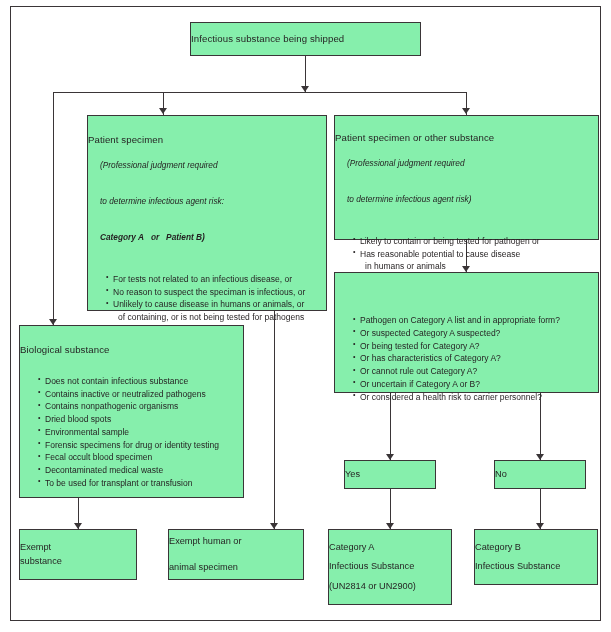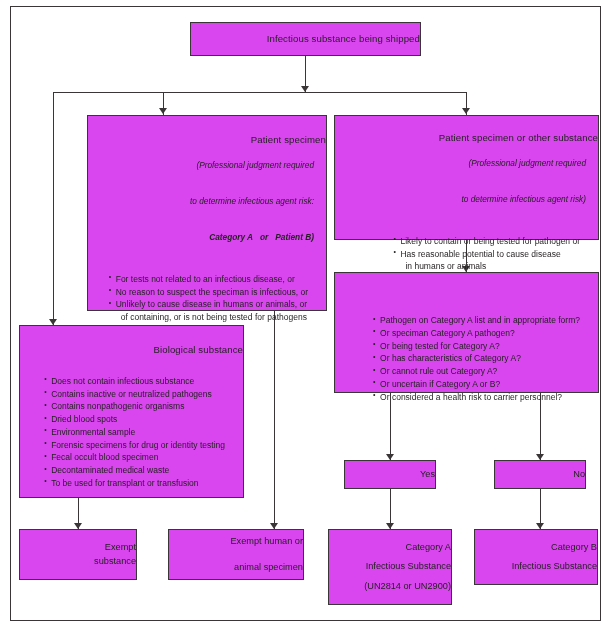--- a/index.html
+++ b/index.html
@@ -19,24 +19,24 @@
     width:591px;height:615px;
     border:1.5px solid #3a3537;
     box-sizing:border-box;
     background:transparent;
   }
 
   .node{
     position:absolute;
     box-sizing:border-box;
     border:1.5px solid #3a3537;
-    background:#d946ef;
+    background:#86efac;
     display:flex;
     flex-direction:column;
-    align-items:flex-end;
+    align-items:flex-start;
     justify-content:center;
     text-align:center;
     font-size:9.2px;
     line-height:1.45;
     color:#231f20;
   }
 
   .node .title{
     font-size:9.6px;
     letter-spacing:.1px;
@@ -164,21 +164,21 @@
     <ul class="bullets">
       <li>Likely to contain or being tested for pathogen or</li>
       <li>Has reasonable potential to cause disease</li>
       <li class="cont">in humans or animals</li>
     </ul>
   </div>
 
   <div class="node" style="left:334px;top:272px;width:265px;height:121px;justify-content:flex-start;padding-top:23px;">
     <ul class="bullets">
       <li>Pathogen on Category A list and in appropriate form?</li>
-      <li>Or speciman Category A pathogen?</li>
+      <li>Or suspected Category A suspected?</li>
       <li>Or being tested for Category A?</li>
       <li>Or has characteristics of Category A?</li>
       <li>Or cannot rule out Category A?</li>
       <li>Or uncertain if Category A or B?</li>
       <li>Or considered a health risk to carrier personnel?</li>
     </ul>
   </div>
 
   <div class="node" style="left:19px;top:325px;width:225px;height:173px;justify-content:flex-start;padding-top:17px;">
     <span class="title">Biological substance</span>

